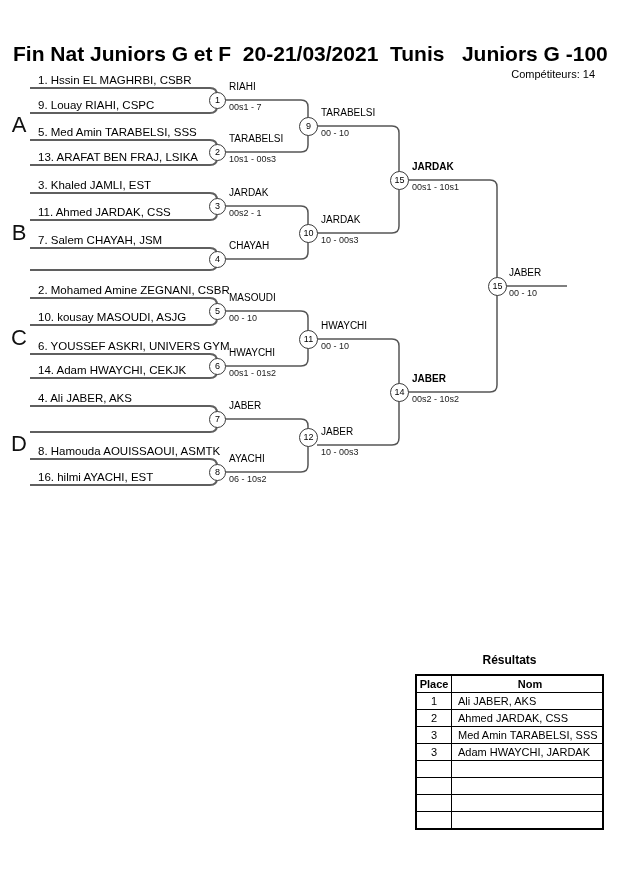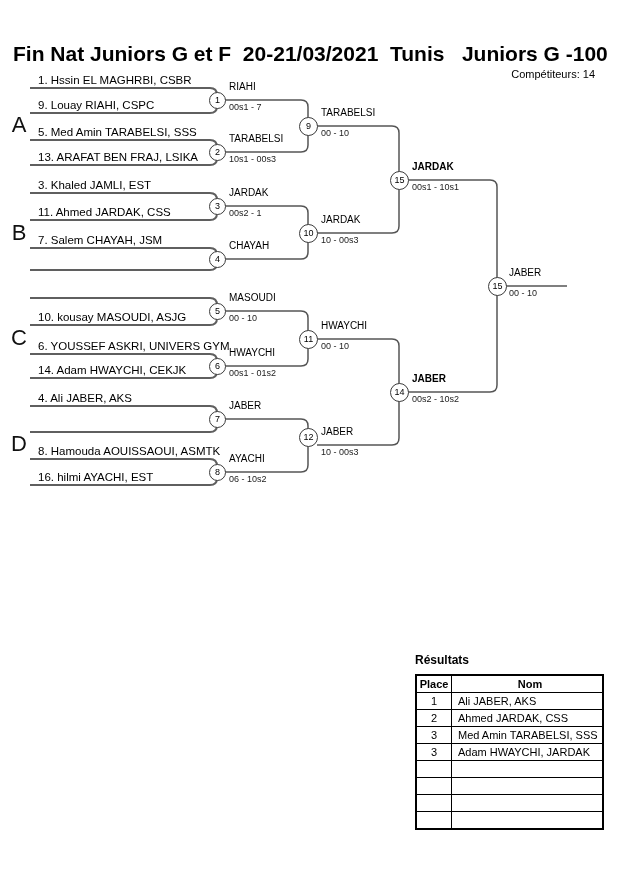--- a/index.html
+++ b/index.html
@@ -16,21 +16,21 @@
   .slot-name{position:absolute;font-size:11.5px;white-space:pre;}
   .group-label{position:absolute;font-size:22px;color:#111;width:26px;text-align:center;}
   .circle{
     position:absolute;width:15px;height:15px;border:1px solid #3c3c3c;border-radius:50%;
     background:#fff;font-size:9px;line-height:15px;text-align:center;color:#000;z-index:2;
   }
   .circle.big{width:17px;height:17px;line-height:17px;}
   .winner{position:absolute;font-size:10px;white-space:pre;z-index:2;}
   .winner.bold{font-weight:bold;}
   .score{position:absolute;font-size:9px;color:#222;white-space:pre;z-index:2;}
-  .results-title{position:absolute;left:415px;top:653px;width:189px;
+  .results-title{position:absolute;left:415px;top:653px;width:189px;text-align:center;
     font-size:12px;font-weight:bold;}
   table.results{
     position:absolute;left:415px;top:674px;width:189px;border-collapse:collapse;
     border:2px solid #000;table-layout:fixed;font-size:11px;
   }
   table.results td{border:1.5px solid #000;height:16px;padding:0;overflow:hidden;white-space:nowrap;}
   table.results .col-place{width:34px;text-align:center;}
   table.results .col-name{text-align:left;padding-left:6px;}
   table.results .hdr{font-weight:bold;text-align:center;}
 </style>
@@ -86,20 +86,21 @@
   <div class="group-label" style="left:6px;top:431px">D</div>
 
   <div class="slot-name" style="left:38px;top:74px">1. Hssin EL MAGHRBI, CSBR</div>
   <div class="slot-name" style="left:38px;top:99px">9. Louay RIAHI, CSPC</div>
   <div class="slot-name" style="left:38px;top:126px">5. Med Amin TARABELSI, SSS</div>
   <div class="slot-name" style="left:38px;top:151px">13. ARAFAT BEN FRAJ, LSIKA</div>
   <div class="slot-name" style="left:38px;top:179px">3. Khaled JAMLI, EST</div>
   <div class="slot-name" style="left:38px;top:206px">11. Ahmed JARDAK, CSS</div>
   <div class="slot-name" style="left:38px;top:234px">7. Salem CHAYAH, JSM</div>
   <div class="slot-name" style="left:38px;top:256px"></div>
+  <div class="slot-name" style="left:38px;top:284px">2. Mohamed Amine ZEGNANI, CSBR</div>
   <div class="slot-name" style="left:38px;top:311px">10. kousay MASOUDI, ASJG</div>
   <div class="slot-name" style="left:38px;top:340px">6. YOUSSEF ASKRI, UNIVERS GYM</div>
   <div class="slot-name" style="left:38px;top:364px">14. Adam HWAYCHI, CEKJK</div>
   <div class="slot-name" style="left:38px;top:392px">4. Ali JABER, AKS</div>
   <div class="slot-name" style="left:38px;top:418px"></div>
   <div class="slot-name" style="left:38px;top:445px">8. Hamouda AOUISSAOUI, ASMTK</div>
   <div class="slot-name" style="left:38px;top:471px">16. hilmi AYACHI, EST</div>
 
   <div class="circle" style="left:209px;top:92px">1</div>
   <div class="circle" style="left:209px;top:144px">2</div>

